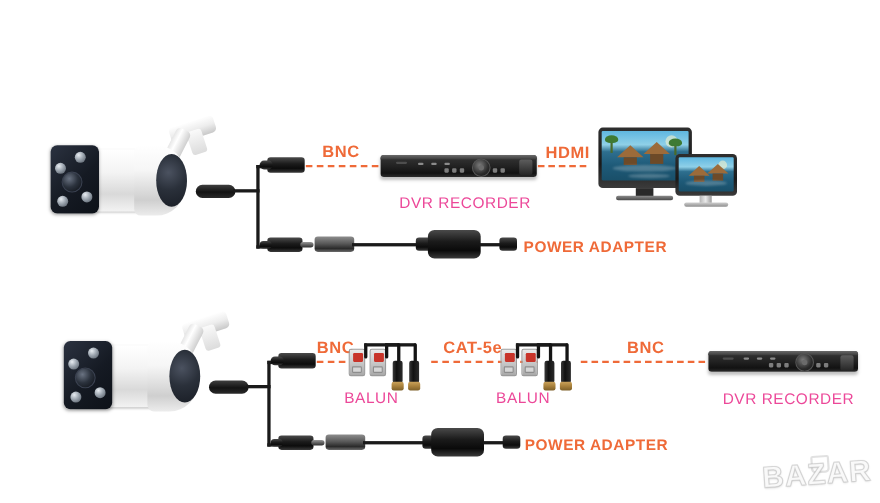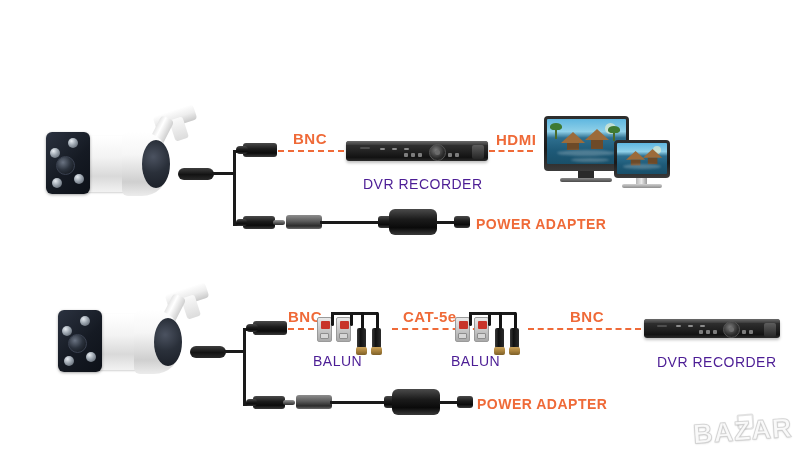--- a/index.html
+++ b/index.html
@@ -30,21 +30,21 @@
     white-space:nowrap;font-weight:600;letter-spacing:.2px;
     transform:scaleY(.92);transform-origin:left top;
   }
 
   
   .label{
     position:absolute;white-space:nowrap;font-weight:bold;
     letter-spacing:.5px;
   }
   .label-orange{color:#ef6a38;}
-  .label-dark{color:#4c1d95;font-weight:400;}
+  .label-dark{color:#ec4899;font-weight:400;}
 
   
   .dash{
     position:absolute;height:0;
     border-top:2px dashed #ef6a38;
   }
 
   
   .cable{position:absolute;background:#1a1a1a;}
   .cable-h{height:3px;}

